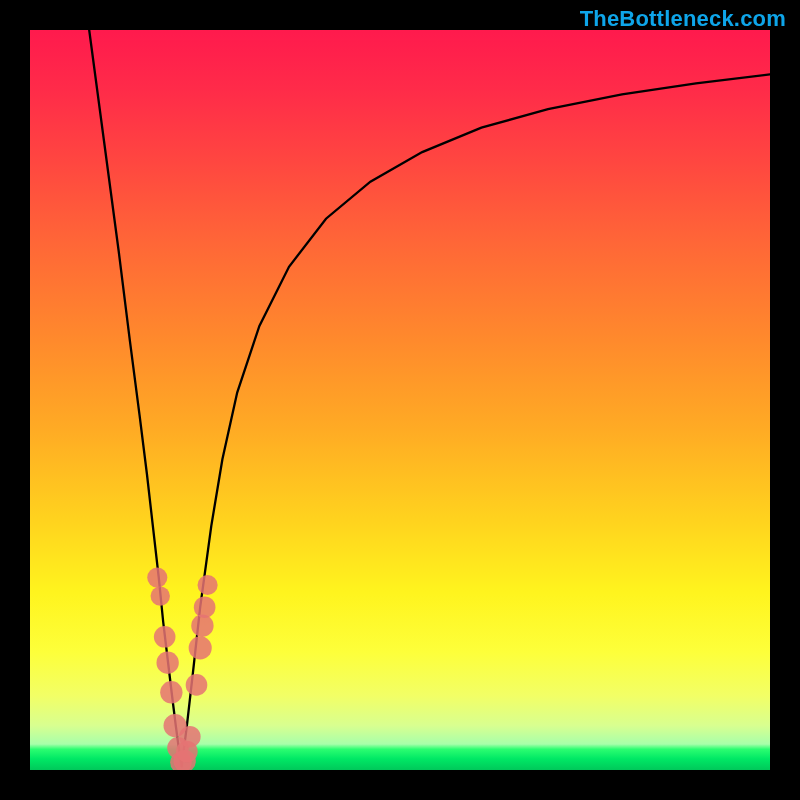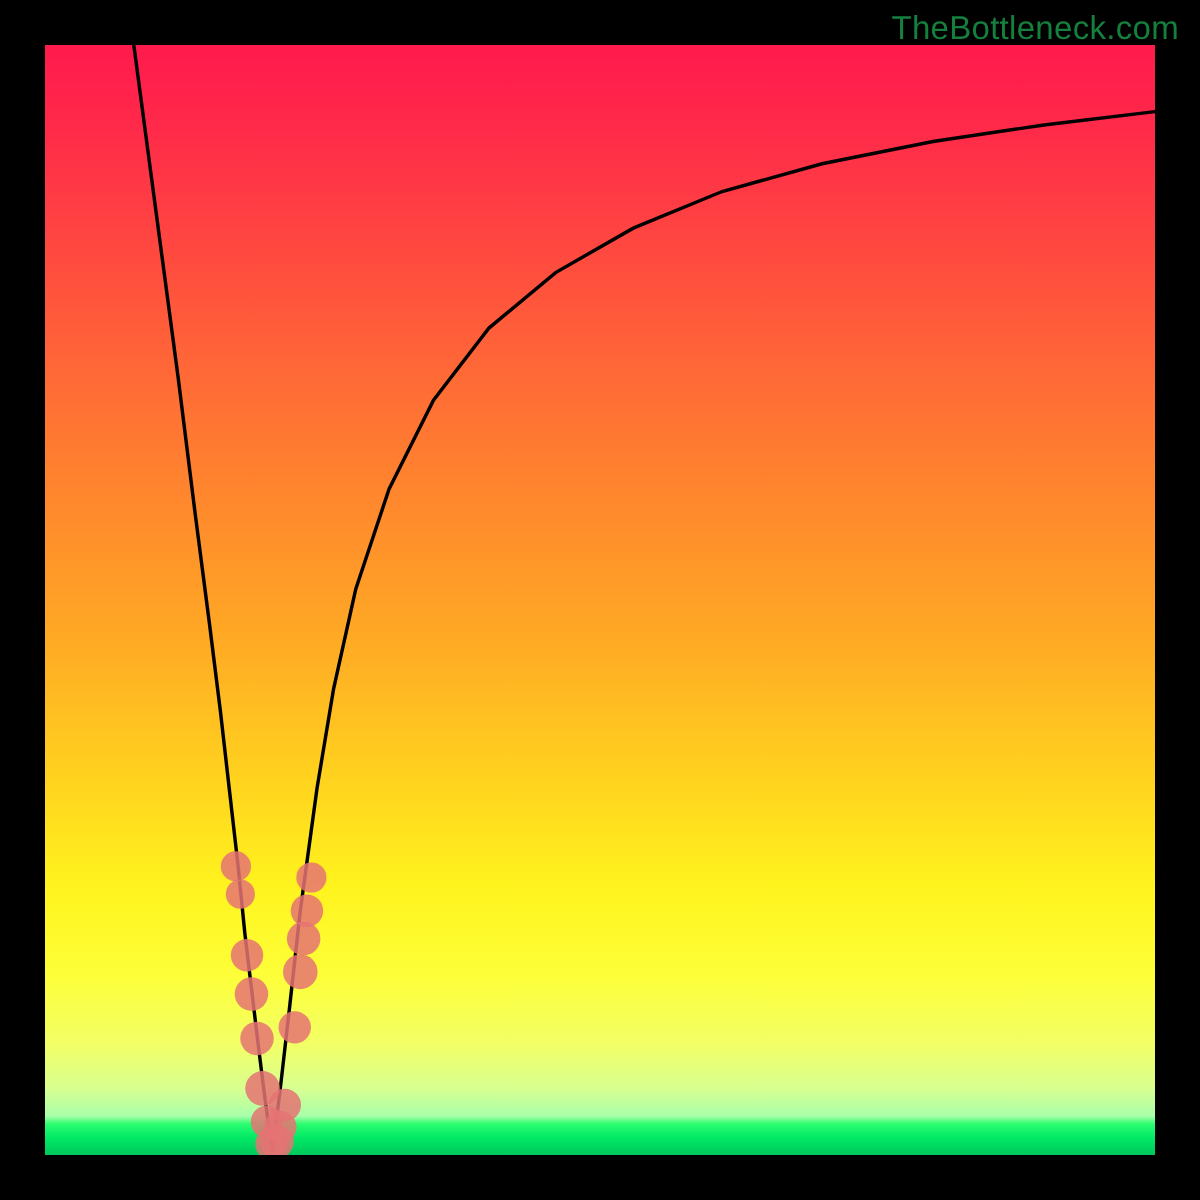--- a/index.html
+++ b/index.html
@@ -46,24 +46,25 @@
         #fff41e 76%,
         #fdff3a 84%,
         #f2ff66 90%,
         #d8ff90 94%,
         #a8ffaa 96.5%);
   }
   .watermark {
     position: absolute;
     top: 6px;
     right: 14px;
-    color: #15803d;
+    color: #0ea5e9;
     font-size: 22px;
     letter-spacing: 0.2px;
     user-select: none;
+    font-weight: bold;
   }
   svg.curve {
     position: absolute;
     inset: 0;
   }
 </style>
 </head>
 <body>
 
 <div class="frame">

